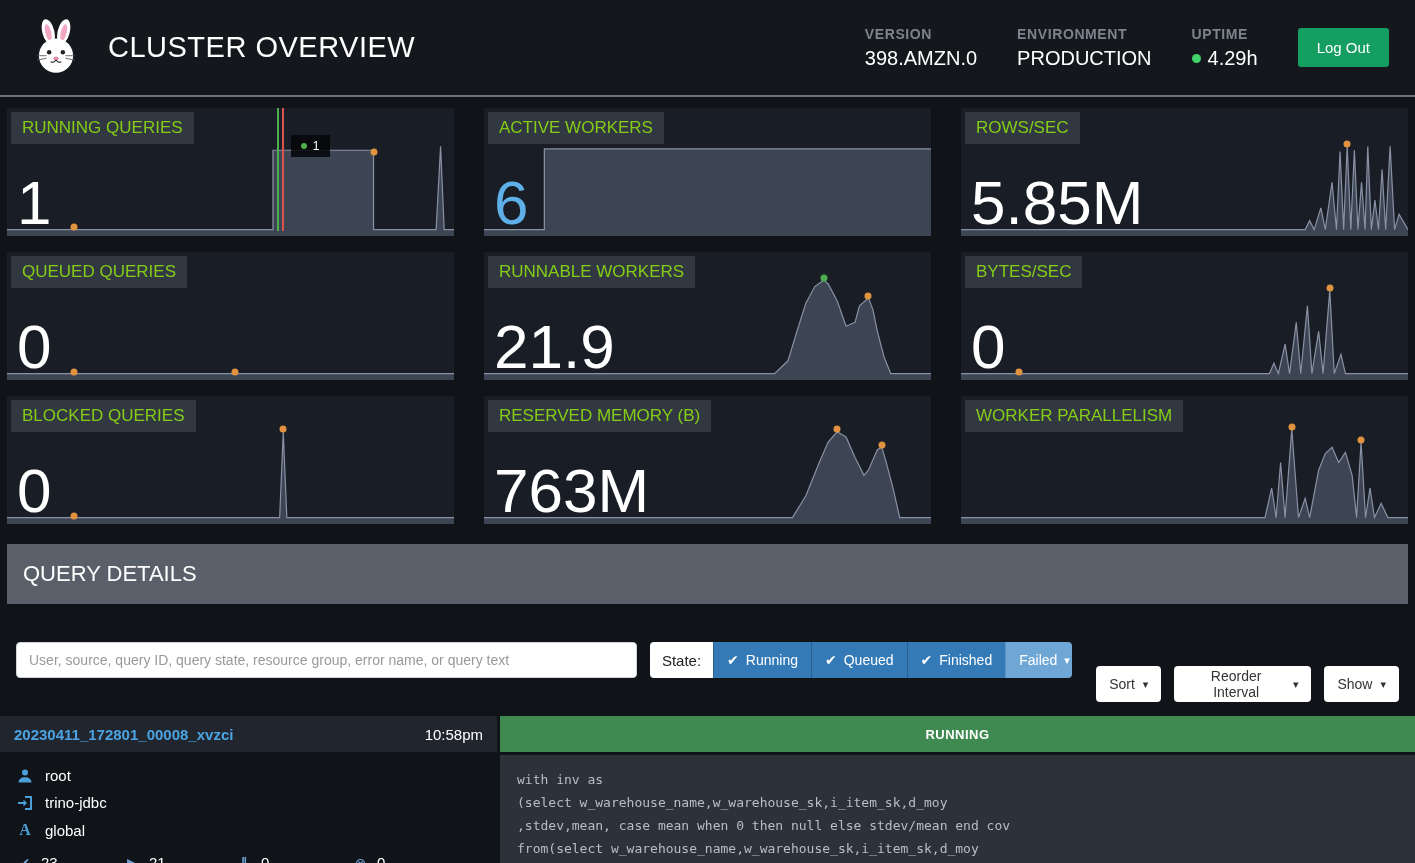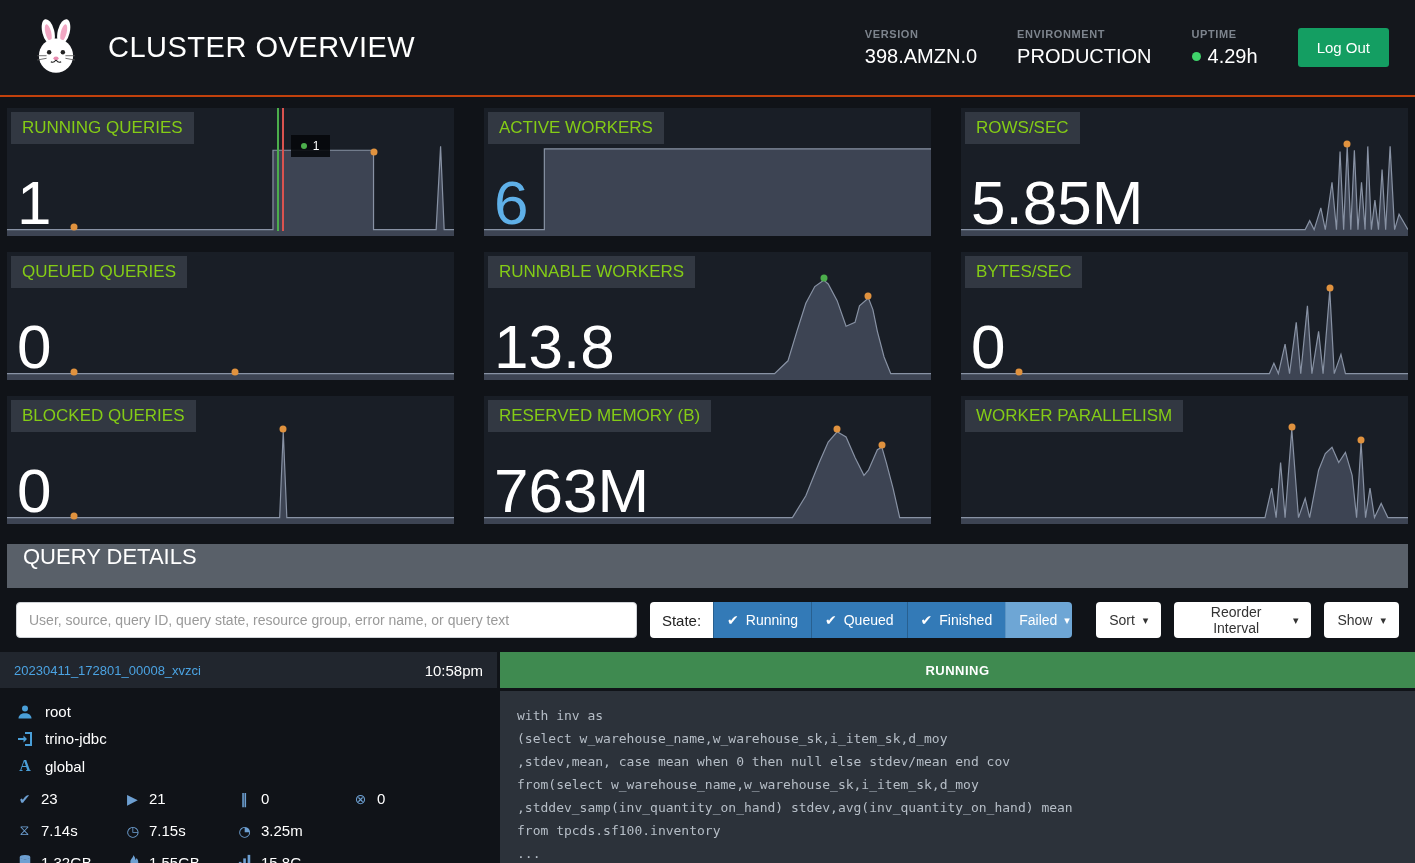--- a/index.html
+++ b/index.html
@@ -7,26 +7,26 @@
   body {
     width:1415px; height:863px; overflow:hidden;
     background:#101318;
     font-family:"Liberation Sans", sans-serif;
     color:#fff;
   }
 
   
   header {
     height:97px; background:#14171c; display:flex; align-items:center;
-    padding:0 26px; border-bottom:2px solid #c2410c;
+    padding:0 26px; border-bottom:2px solid #737373;
   }
   .logo { width:60px; height:60px; flex:0 0 60px; }
   .page-title { font-size:29px; font-weight:300; letter-spacing:.5px; margin:0 0 0 22px; color:#fff; }
   .header-right { margin-left:auto; display:flex; align-items:center; gap:40px; }
-  .hstat .hlabel { font-size:11px; color:#7d848d; letter-spacing:.6px; margin-bottom:5px; font-weight:bold; }
+  .hstat .hlabel { font-size:14px; color:#7d848d; letter-spacing:.6px; margin-bottom:5px; font-weight:bold; }
   .hstat .hvalue { font-size:20px; color:#fff; display:flex; align-items:center; gap:7px; }
   .updot { width:9px; height:9px; border-radius:50%; background:#3fd36a; display:inline-block; }
   .logout-btn {
     background:#149e62; color:#fff; border:none; border-radius:3px;
     font-size:15px; padding:11px 19px; cursor:pointer; font-family:inherit;
   }
 
   
   .metrics-grid {
     padding:11px 7px 0; display:grid;
@@ -50,54 +50,54 @@
     position:absolute; top:4px; left:4px; z-index:5;
     background:rgba(52,58,68,.94); color:#84cc16; font-size:17px; padding:6px 11px;
   }
   .mvalue {
     position:absolute; left:10px; bottom:2px; z-index:4;
     font-size:62px; font-weight:300; line-height:1.02; color:#fff;
   }
 
   
   .qd-bar {
-    margin:20px 7px 0; height:44px; background:#596069; color:#fff;
-    display:flex; padding:0 16px; font-size:22px;
+    margin:20px 7px 0; height:60px; background:#596069; color:#fff;
+    display:flex; align-items:center; padding:0 16px; font-size:22px;
   }
   .toolbar { margin-top:14px; padding:0 16px; display:flex; align-items:center; gap:13px; }
   .search-input {
     width:636px; height:36px; border:1px solid #cfd2d6; border-radius:4px;
     padding:0 12px; font-size:14px; color:#333; font-family:inherit; background:#fff;
   }
   .search-input::placeholder { color:#999; }
   .state-group { display:flex; height:36px; border-radius:4px; overflow:hidden; }
   .addon { background:#fff; color:#222; font-size:15px; padding:0 12px; display:flex; align-items:center; }
   .btn-state {
     background:#337ab7; border:none; border-left:1px solid #286090; color:#fff;
     font-size:14px; padding:0 13px; display:flex; align-items:center; gap:7px;
     cursor:pointer; font-family:inherit;
   }
   .btn-failed { background:#6ea6d5; border-left:1px solid #5b94c4; }
   .btn-white {
     background:#fff; border:none; border-radius:4px; height:36px; padding:0 13px;
     font-size:14px; color:#333; display:flex; align-items:center; gap:8px;
-    cursor:pointer; font-family:inherit;
+    cursor:pointer; font-family:inherit;margin-top:48px;
   }
   .btn-white:first-of-type { margin-left:11px; }
   .caret { font-size:11px; line-height:1; }
   .uicon { font-family:"DejaVu Sans", sans-serif; }
 
   
   .query-item { margin-top:14px; display:flex; gap:3px; }
   .qi-left { flex:0 0 497px; }
   .qi-head {
     height:36px; background:#21262e; display:flex; align-items:center;
     justify-content:space-between; padding:0 14px;
   }
-  .query-id { color:#4ba3e2; font-size:13px; text-decoration:none; cursor:pointer; }
+  .query-id { color:#4ba3e2; font-size:15px; text-decoration:none; cursor:pointer;font-weight:bold; }
   .qtime { color:#fff; font-size:15px; }
   .qi-info { padding:15px 16px; }
   .info-row { display:flex; align-items:center; gap:11px; margin-bottom:10px; font-size:15px; color:#fff; }
   .info-row .iico { width:18px; display:flex; justify-content:center; }
   .rg-icon { color:#4a9fd8; font-weight:bold; font-size:16px; font-family:"Liberation Serif", serif; }
   .stats-grid {
     margin-top:15px; display:grid; grid-template-columns:108px 112px 116px 1fr;
     row-gap:15px; font-size:15px; color:#fff;
   }
   .stat-cell { display:flex; align-items:center; gap:8px; }
@@ -205,21 +205,21 @@
   <section class="card">
     <div class="spark">
         <svg class="spark-svg" viewBox="0 0 100 100" preserveAspectRatio="none">
           <path class="spark-area" d="M0,95 L65,95 L68,85 L70,62 L72,40 L74,27 L76,22 L77,25 L79,38 L81,58 L83,55 L84,42 L86,36 L87,45 L88,62 L89.5,82 L91,95 L100,95 L100,100 L0,100 Z"></path>
           <polyline class="spark-line" points="0,95 65,95 68,85 70,62 72,40 74,27 76,22 77,25 79,38 81,58 83,55 84,42 86,36 87,45 88,62 89.5,82 91,95 100,95" style="vector-effect:non-scaling-stroke"></polyline>
         </svg>
         <div class="spark-dot" style="left: 76%; top: 20%; background: rgb(76, 174, 76);"></div>
         <div class="spark-dot" style="left: 86%; top: 34%; background: rgb(224, 146, 62);"></div>
       </div>
     <div class="mlabel">RUNNABLE WORKERS</div>
-    <div class="mvalue">13.8</div>
+    <div class="mvalue">21.9</div>
   </section>
   <section class="card">
     <div class="spark">
         <svg class="spark-svg" viewBox="0 0 100 100" preserveAspectRatio="none">
           <path class="spark-area" d="M0,95 L69,95 L70,87 L71,95 L72.5,72 L73.5,95 L75,55 L76,95 L77.5,42 L78.5,95 L80,62 L81,95 L82.5,30 L83.5,95 L85,80 L86,95 L100,95 L100,100 L0,100 Z"></path>
           <polyline class="spark-line" points="0,95 69,95 70,87 71,95 72.5,72 73.5,95 75,55 76,95 77.5,42 78.5,95 80,62 81,95 82.5,30 83.5,95 85,80 86,95 100,95" style="vector-effect:non-scaling-stroke"></polyline>
         </svg>
         <div class="spark-dot" style="left: 13%; top: 94%; background: rgb(224, 146, 62);"></div>
         <div class="spark-dot" style="left: 82.5%; top: 28%; background: rgb(224, 146, 62);"></div>
       </div>

